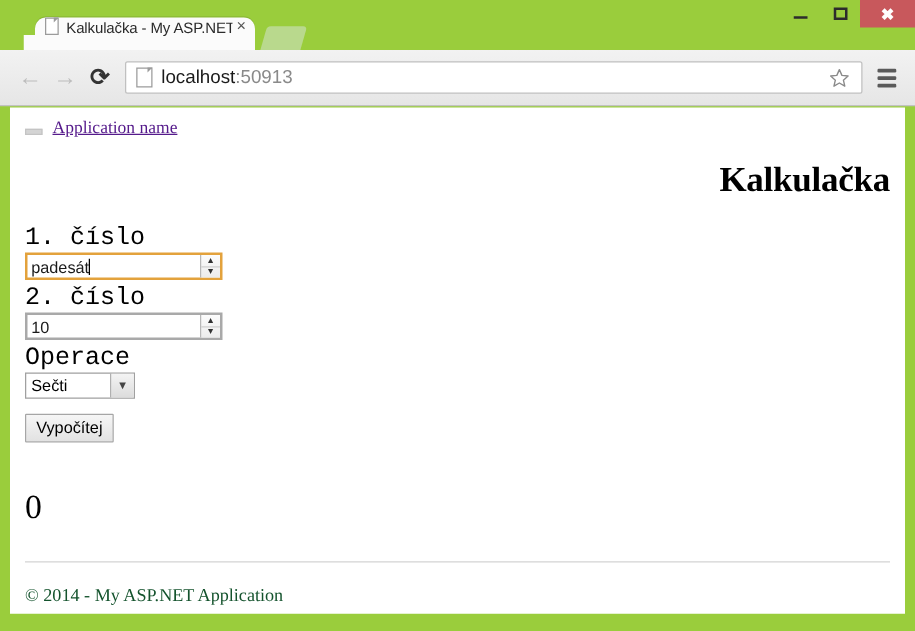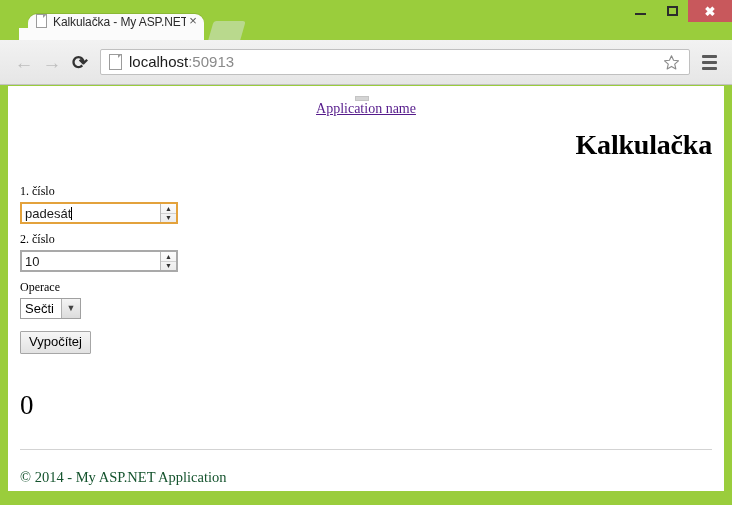--- a/index.html
+++ b/index.html
@@ -262,21 +262,20 @@
     color: #000000;
     padding: 0 12px;
     box-sizing: border-box;
   }
 
   .navbar-brand-row {
     display: flex;
     align-items: center;
     padding-top: 6px;
     height: 22px;
-    flex-direction: column;
   }
   .brand-img-placeholder {
     width: 14px;
     height: 5px;
     background: #d4d4d4;
     border: 1px solid #c4c4c4;
     box-sizing: border-box;
     margin-right: 8px;
     margin-top: 4px;
     flex: 0 0 auto;
@@ -297,22 +296,22 @@
     margin: 16px 0 0 0;
     line-height: 30px;
     letter-spacing: -0.2px;
     text-align: right;
   }
 
   .form-area {
     margin-top: 22px;
   }
   .field-label {
-    font-family: Liberation Serif, serif;
-    font-size: 12px;
+    font-family: Liberation Mono, monospace;
+    font-size: 20px;
     line-height: 18px;
     margin-bottom: 2px;
   }
   .field-row {
     display: flex;
     align-items: center;
     margin-bottom: 6px;
   }
 
   
@@ -372,21 +371,21 @@
   .validation-msg {
     font-family: "Liberation Serif", serif;
     font-size: 14.5px;
     color: #1a1a1a;
     margin-left: 9px;
     line-height: 18px;
     white-space: nowrap;
   }
 
   .select-control {
-    width: 61px;
+    width: 88px;
     height: 21px;
     border: 1px solid #a0a0a0;
     box-sizing: border-box;
     background: #ffffff;
     display: flex;
     align-items: stretch;
     font-family: "Liberation Sans", sans-serif;
     cursor: pointer;
     flex: 0 0 auto;
   }

